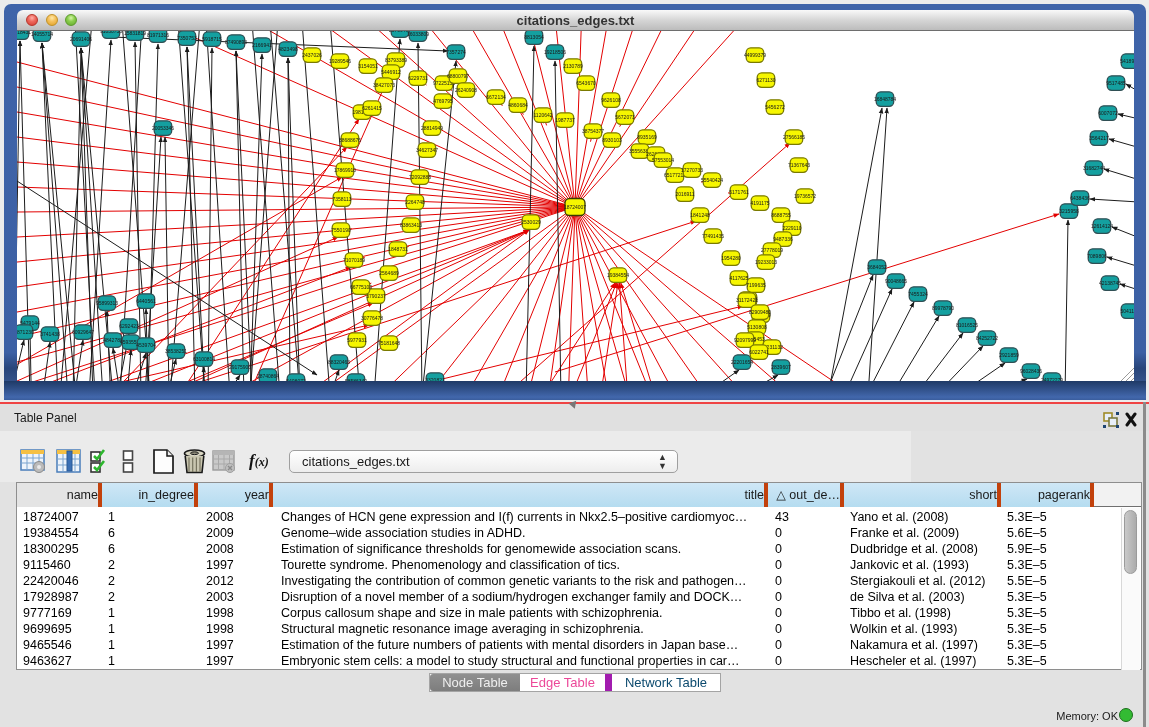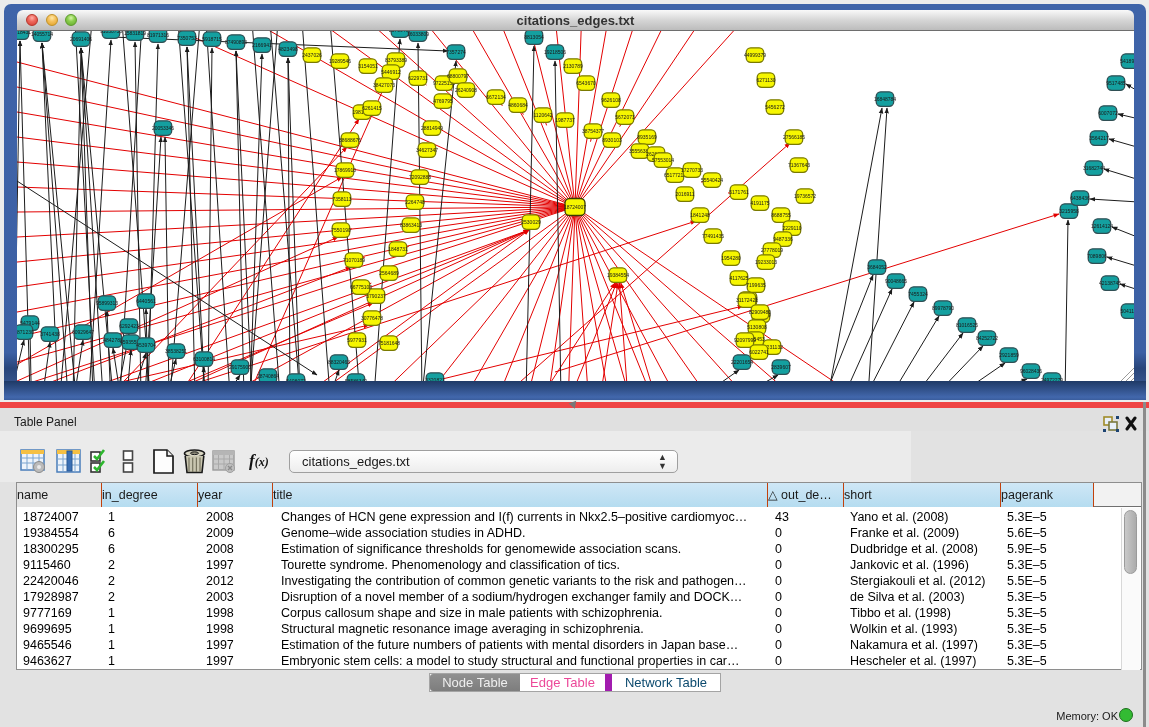--- a/index.html
+++ b/index.html
@@ -11,29 +11,29 @@
  background:linear-gradient(#f9f9f9,#d3d3d3 55%,#bcbcbc);border-radius:6px 6px 0 0;
  border-bottom:1px solid #6e6e6e}
 #title{position:absolute;left:0;top:3px;width:100%;text-align:center;
  font-size:13px;font-weight:bold;color:#333}
 .tl{position:absolute;top:4px;width:12px;height:12px;border-radius:50%}
 #tl-r{left:9px;background:radial-gradient(circle at 50% 30%,#ffb0a8 0%,#ee6a5f 40%,#d33b30 100%);border:1px solid #b8352b}
 #tl-y{left:29px;background:radial-gradient(circle at 50% 30%,#ffe9a8 0%,#f5c25f 40%,#dfa023 100%);border:1px solid #c19126}
 #tl-g{left:48px;background:radial-gradient(circle at 50% 30%,#d6f5a8 0%,#8ccf4f 40%,#62a829 100%);border:1px solid #5d9b2d}
 
 #panel{position:absolute;left:0;top:402px;width:1149px;height:325px;background:#e2e2e2}
-#paneltop{position:absolute;left:0;top:0;width:1149px;height:29px;background:#e0e0e0;border-top:6px solid #ef4444}
+#paneltop{position:absolute;left:0;top:0;width:1149px;height:29px;background:#e0e0e0;border-top:2px solid #ef4444}
 #ptitle{position:absolute;left:14px;top:7px;font-size:12px;color:#1a1a1a}
 #toolrow{position:absolute;left:0;top:29px;width:911px;height:51px;background:#ebebeb}
 #combo{position:absolute;left:289px;top:19px;width:389px;height:23px;background:linear-gradient(#ffffff,#ededed);
  border:1px solid #9f9f9f;border-radius:5px;font-size:13px;color:#1a1a1a;line-height:21px;padding-left:12px}
 #combo .ud{position:absolute;right:10px;top:2px;font-size:9px;color:#333;line-height:9px}
 #tblwrap{position:absolute;left:16px;top:80px;width:1126px;height:188px;background:#ffffff;border:1px solid #8e8e8e}
 .th{position:absolute;top:0;height:24px;background:linear-gradient(#cfe7f6,#b5dcf0);
- border-right:1px solid #c2410c;font-size:12.5px;color:#1a1a1a;text-align:left;line-height:24px}
+ border-right:4px solid #c2410c;font-size:12.5px;color:#1a1a1a;text-align:right;line-height:24px}
 #thead{position:absolute;left:0;top:0;width:1124px;height:24px;background:#f2f2f2;border-bottom:1px solid #707070}
 .tr{position:absolute;left:0;width:1104px;height:16px;font-size:12.5px;color:#000;line-height:16px}
 .c{position:absolute;top:0;white-space:nowrap;overflow:hidden}
 .c0{left:6px;width:80px}.c1{left:91px;width:90px}.c2{left:189px;width:70px}
 .c3{left:264px;width:488px}.c4{left:758px;width:70px}.c5{left:833px;width:152px}
 .c6{left:990px;width:100px}
 #vsb{position:absolute;right:1px;top:25px;width:19px;height:162px;background:#fafafa;border-left:1px solid #d8d8d8}
 #vsbthumb{position:absolute;left:2px;top:2px;width:13px;height:64px;background:linear-gradient(90deg,#c9c9c9,#ababab);border-radius:7px;border:1px solid #9a9a9a}
 #tabs{position:absolute;left:429px;top:271px;width:292px;height:19px;background:#ffffff;
  border:1px solid #a4a4a4;border-radius:0;font-size:13px;line-height:17px;text-align:center}
@@ -871,21 +871,21 @@
         <span class="c c4">0</span>
         <span class="c c5">Dudbridge et al. (2008)</span>
         <span class="c c6">5.9E–5</span>
       </div>
 <div class="tr" style="top:74px">
         <span class="c c0">9115460</span>
         <span class="c c1">2</span>
         <span class="c c2">1997</span>
         <span class="c c3">Tourette syndrome. Phenomenology and classification of tics.</span>
         <span class="c c4">0</span>
-        <span class="c c5">Jankovic et al. (1996)</span>
+        <span class="c c5">Jankovic et al. (1993)</span>
         <span class="c c6">5.3E–5</span>
       </div>
 <div class="tr" style="top:90px">
         <span class="c c0">22420046</span>
         <span class="c c1">2</span>
         <span class="c c2">2012</span>
         <span class="c c3">Investigating the contribution of common genetic variants to the risk and pathogen…</span>
         <span class="c c4">0</span>
         <span class="c c5">Stergiakouli et al. (2012)</span>
         <span class="c c6">5.5E–5</span>

